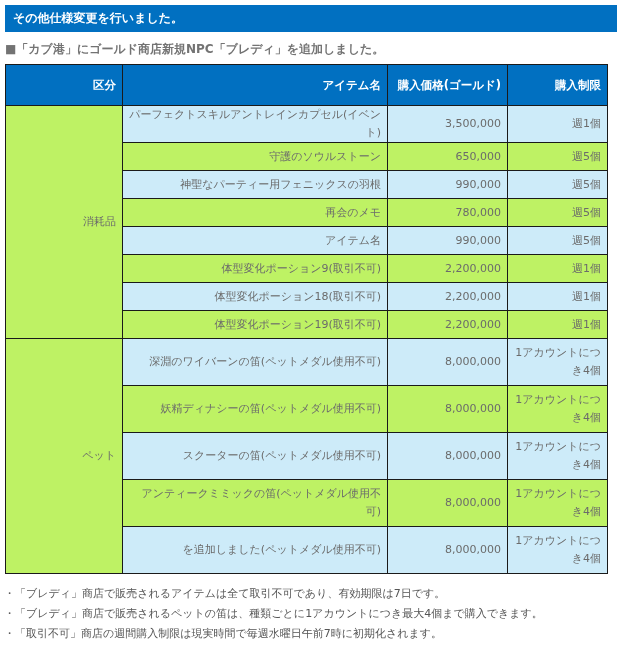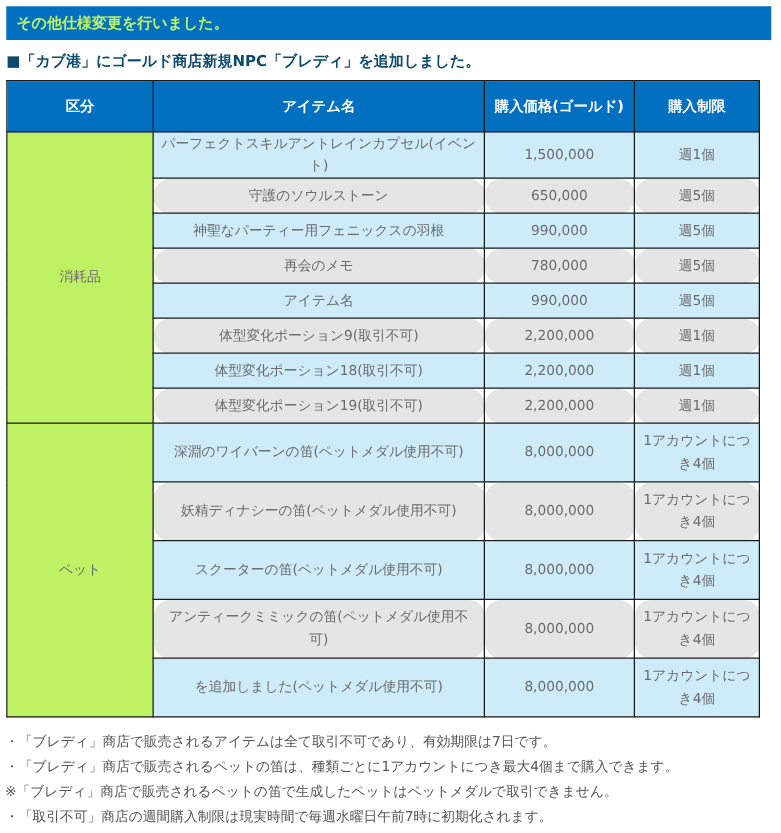--- a/index.html
+++ b/index.html
@@ -1,44 +1,44 @@
 <!DOCTYPE html>
 <html><head>
 <meta charset="utf-8">
 <style>
   * { box-sizing: border-box; margin: 0; padding: 0; }
   html, body { width: 625px; height: 666px; background: #ffffff; overflow: hidden; }
   body { font-family: "DejaVu Sans", "Liberation Sans", sans-serif; color: #555; position: relative; }
   .banner {
     position: absolute; left: 5px; top: 5px; width: 612px; height: 27px;
-    background: #0170c1; color: #bef264; font-weight: bold; font-size: 12px;
+    background: #0170c1; color: #ffffff; font-weight: bold; font-size: 12px;
     line-height: 27px; padding-left: 8px;
   }
   .subhead {
     position: absolute; left: 5px; top: 40px; height: 18px;
-    color: #0c4a6e; font-weight: bold; font-size: 12px; line-height: 18px;
+    color: #737373; font-weight: bold; font-size: 12px; line-height: 18px;
   }
   table.items {
     position: absolute; left: 5px; top: 64px; width: 602px;
     border-collapse: collapse; table-layout: fixed; font-size: 11px;
   }
   table.items th, table.items td {
-    border: 1px solid #1a1a1a; text-align: center; vertical-align: middle;
+    border: 1px solid #1a1a1a; text-align: right; vertical-align: middle;
     padding: 0 6px;
   }
   table.items th {
     background: #0170c1; color: #fff; font-weight: bold; height: 41px;
     line-height: 16px; font-size: 11.5px;
   }
   table.items td { color: #6b6b6b; line-height: 18px; }
   tr.r-short td { height: 28px; }
   tr.r-tall td { height: 47px; }
   td.cat { background: #bef264; margin-left: 20px; }
   td.blue { background: #cdebf9; }
-  td.white { background: #e5e5e5; border-radius: 13px; }
+  td.white { background: #bef264; }
   .notes {
     position: absolute; left: 4px; top: 584px; width: 615px;
     font-size: 11px; color: #555; line-height: 20px;
   }
 </style>
 </head>
 <body>
 
 <div class="banner">その他仕様変更を行いました。</div>
 
@@ -57,21 +57,21 @@
       <th>アイテム名</th>
       <th>購入価格(ゴールド)</th>
       <th>購入制限</th>
     </tr>
   </thead>
   <tbody>
 
     <tr class="r-short">
       <td class="cat" rowspan="8">消耗品</td>
       <td class="blue">パーフェクトスキルアントレインカプセル(イベント)</td>
-      <td class="blue">1,500,000</td>
+      <td class="blue">3,500,000</td>
       <td class="blue">週1個</td>
     </tr>
     <tr class="r-short">
       <td class="white">守護のソウルストーン</td>
       <td class="white">650,000</td>
       <td class="white">週5個</td>
     </tr>
     <tr class="r-short">
       <td class="blue">神聖なパーティー用フェニックスの羽根</td>
       <td class="blue">990,000</td>
@@ -128,15 +128,14 @@
       <td class="blue">を追加しました(ペットメダル使用不可)</td>
       <td class="blue">8,000,000</td>
       <td class="blue">1アカウントにつき4個</td>
     </tr>
   </tbody>
 </table>
 
 <div class="notes">
   <div>・「ブレディ」商店で販売されるアイテムは全て取引不可であり、有効期限は7日です。</div>
   <div>・「ブレディ」商店で販売されるペットの笛は、種類ごとに1アカウントにつき最大4個まで購入できます。</div>
-  <div>※「ブレディ」商店で販売されるペットの笛で生成したペットはペットメダルで取引できません。</div>
   <div>・「取引不可」商店の週間購入制限は現実時間で毎週水曜日午前7時に初期化されます。</div>
 </div>
 
 </body></html>

